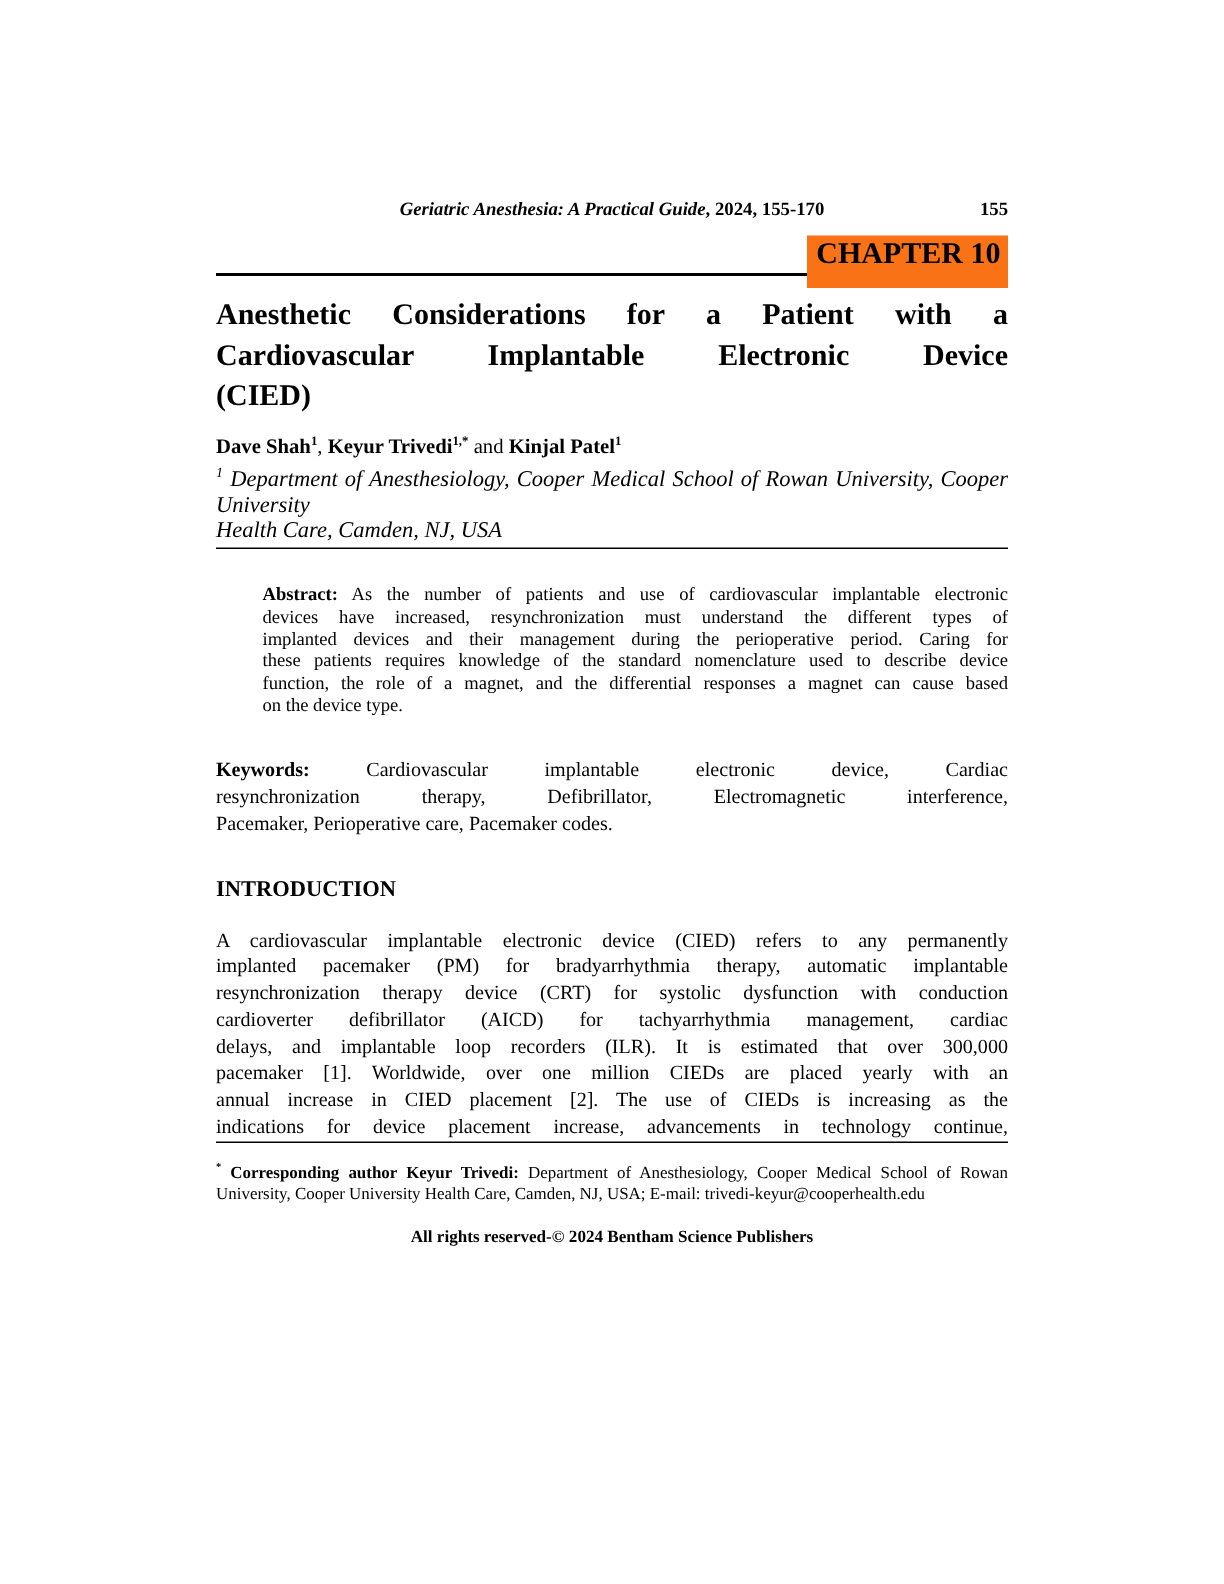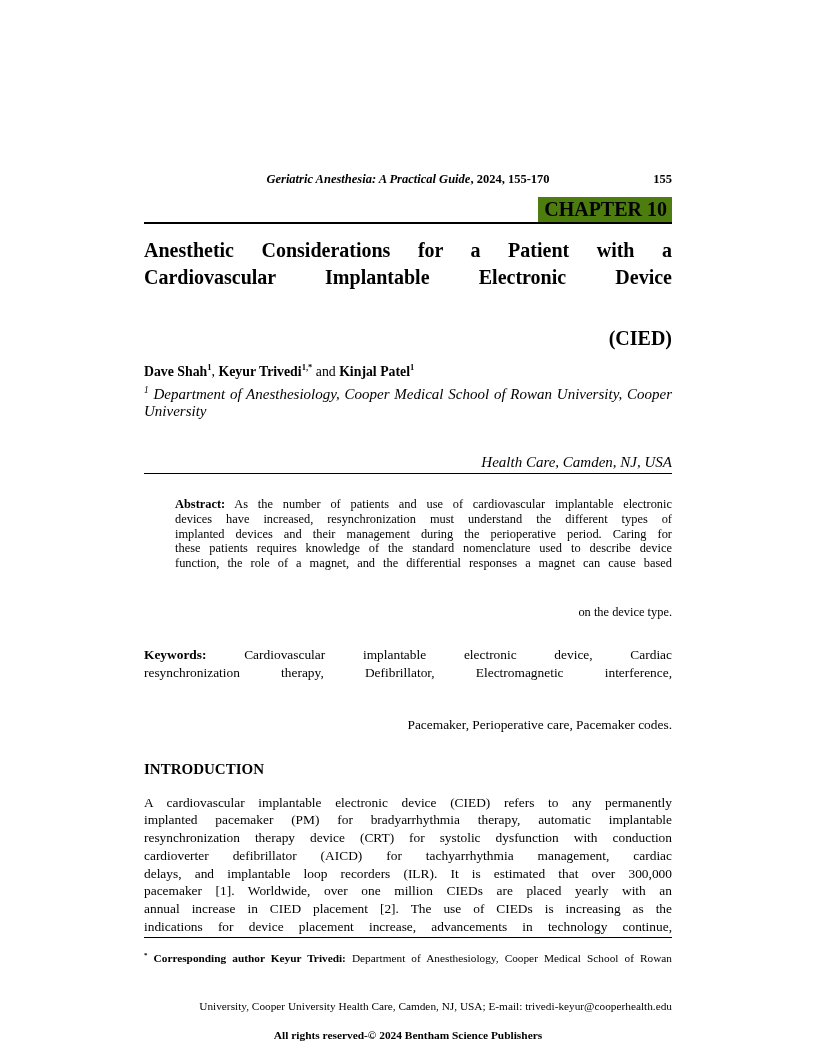--- a/index.html
+++ b/index.html
@@ -15,48 +15,47 @@
     overflow: hidden;
   }
   
   .header-row {
     position: relative;
     height: 16px;
     font-size: 12.5px;
     font-weight: bold;
     text-align: center;
     line-height: 16px;
-    margin-top: 40px;
   }
   .journal-cite em { font-style: italic; }
   .page-number {
     position: absolute;
     right: 0; top: 0;
     font-weight: bold;
   }
   
   .chapter-row {
     margin-top: 10px;
     text-align: right;
     border-bottom: 2px solid #000;
     height: 27px;
   }
   .chapter-label {
     display: inline-block;
-    background: #4d7c0f;
+    background: #f97316;
     font-size: 20px;
     font-weight: bold;
     line-height: 23px;
-    padding: 1px 5px 1px 6px;
+    padding: 1px 5px 11px 6px;
     vertical-align: bottom;
   }
   
   .title { margin-top: 13px; font-size: 20px; font-weight: bold; line-height: 27px; }
   .jline { text-align: justify; text-align-last: justify; }
-  .lline { text-align: right; margin-top: 34px; }
+  .lline { text-align: left; }
   
   .authors { margin-top: 11px; font-size: 13.8px; line-height: 18px; }
   .author { font-weight: bold; }
   sup { font-size: 0.62em; line-height: 0; }
   
   .affiliation { margin-top: 5px; font-style: italic; font-size: 15px; line-height: 17px; }
   .rule-thin { margin-top: 2px; border-top: 1px solid #000; height: 0; }
   
   .abstract { margin: 23px 0 0 31px; font-size: 12.4px; line-height: 14.8px; }
   .abstract b, .keywords b { font-weight: bold; }

